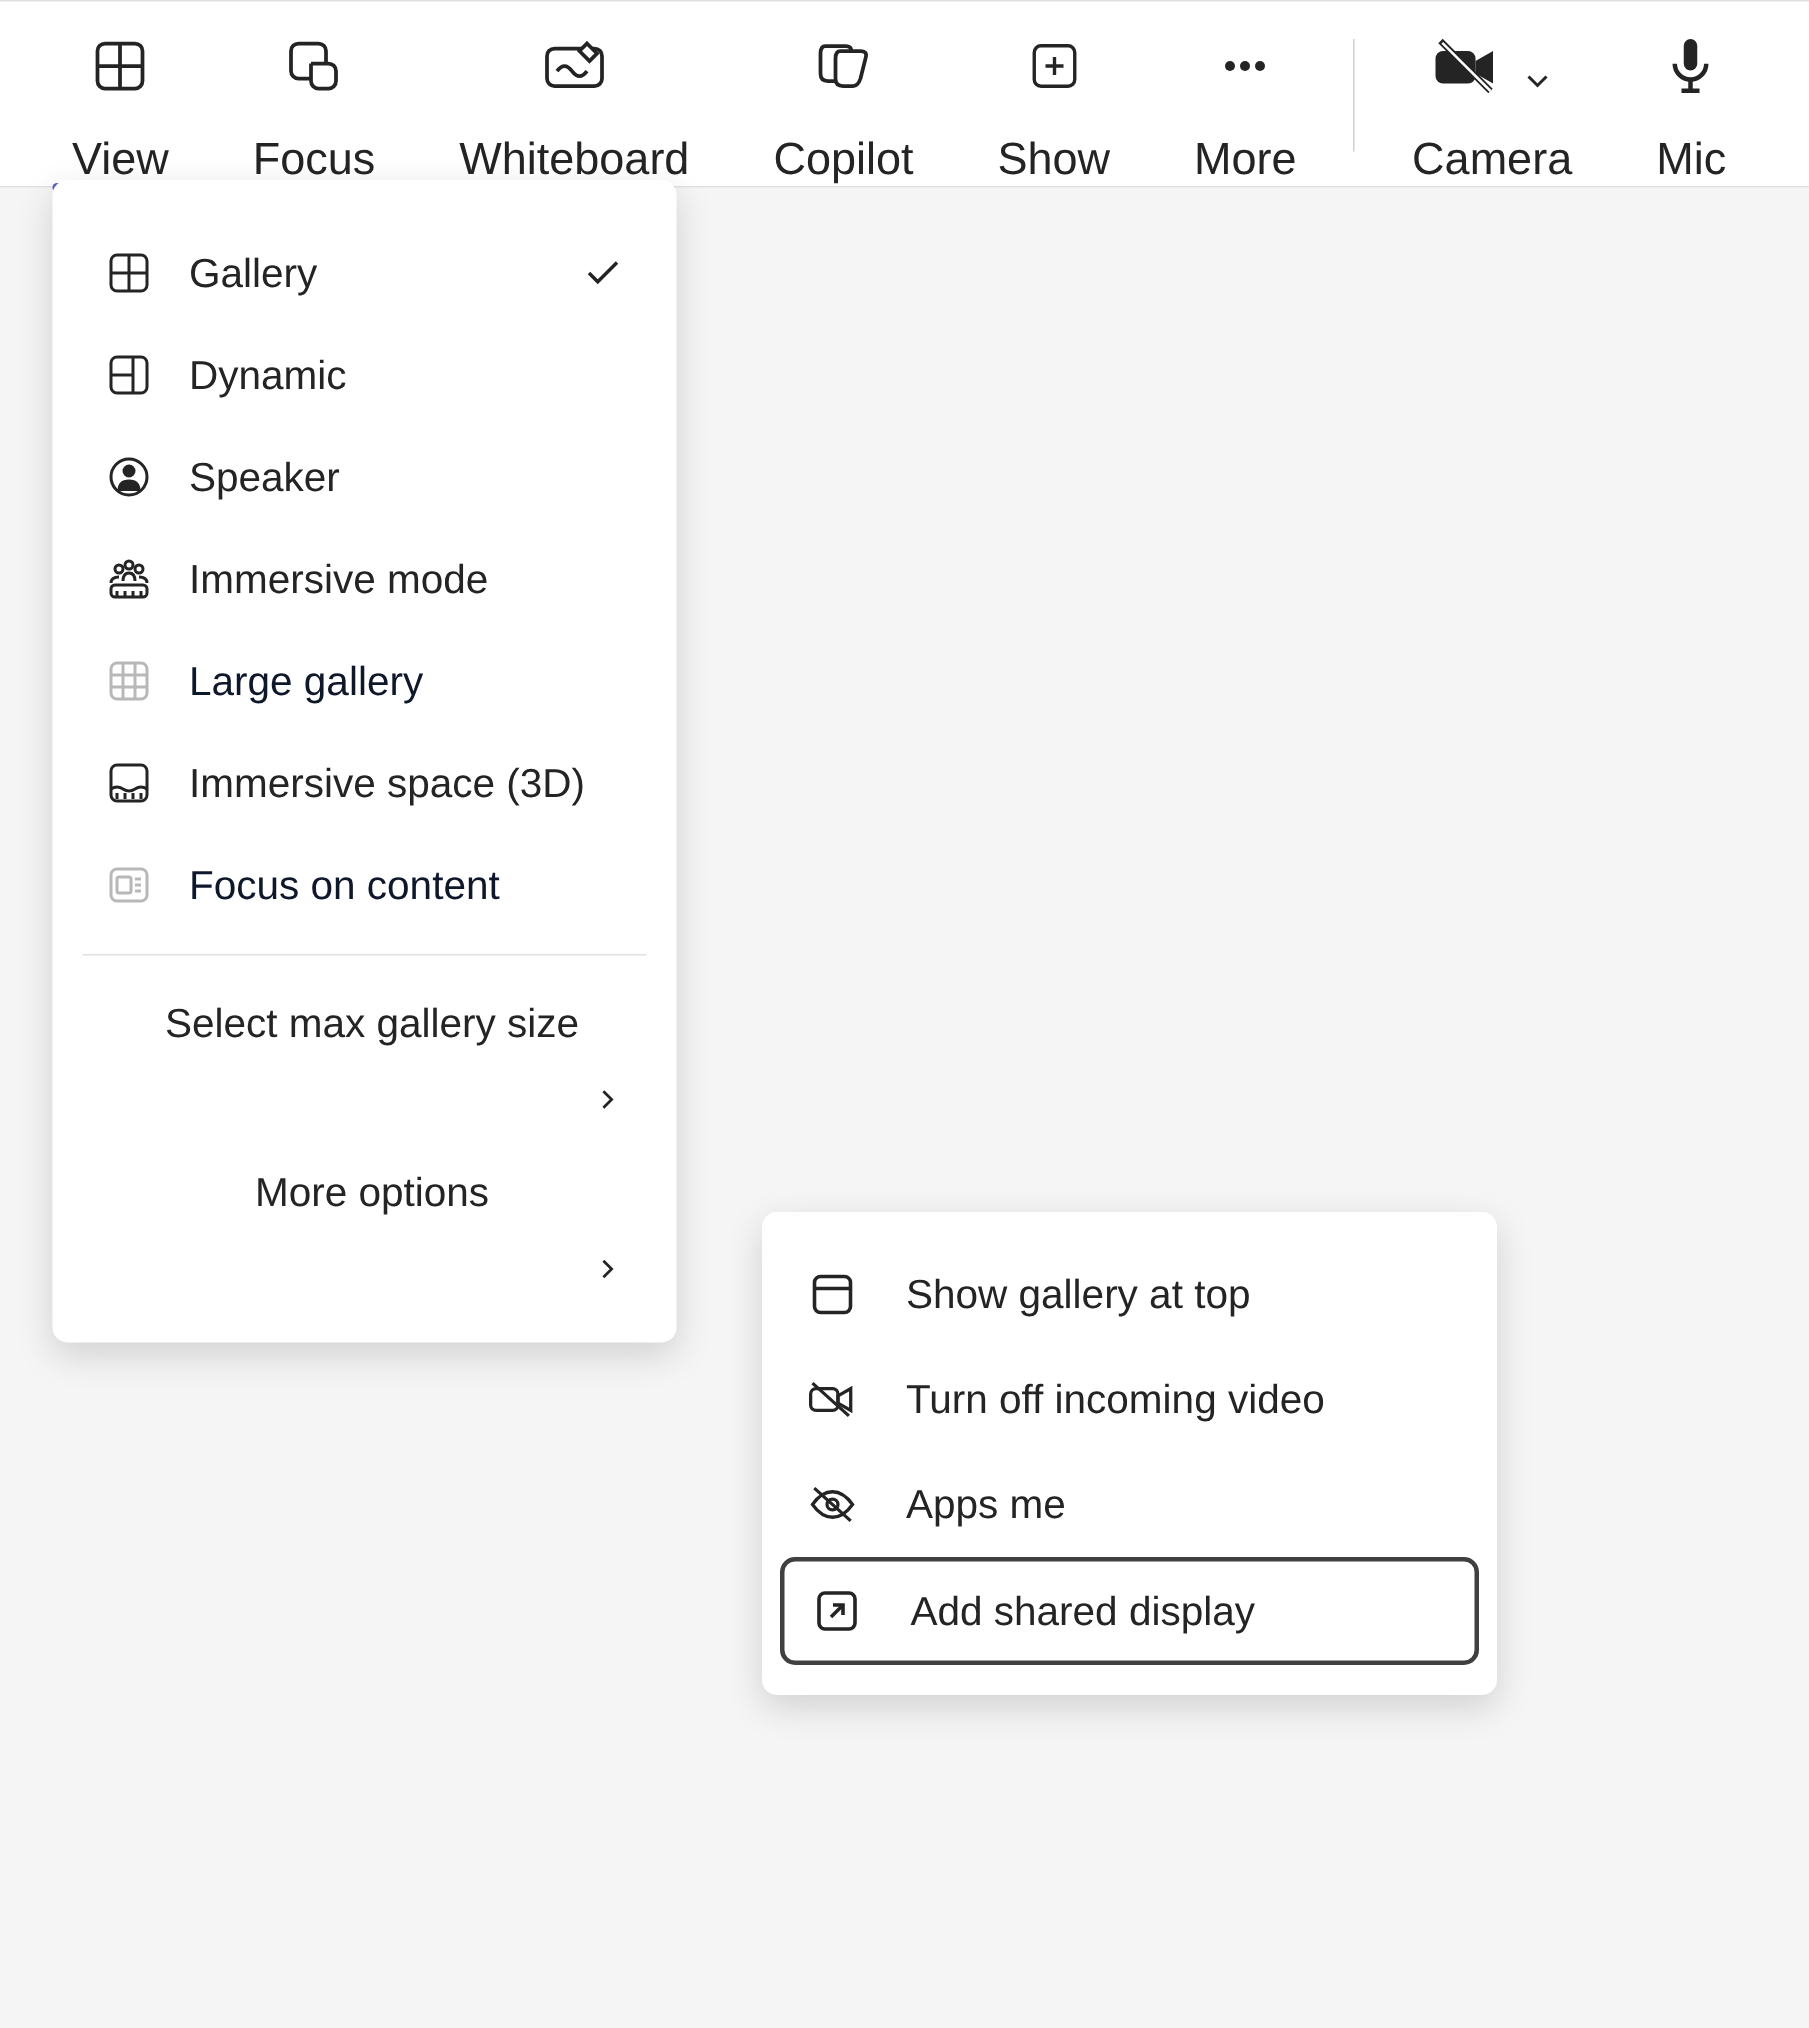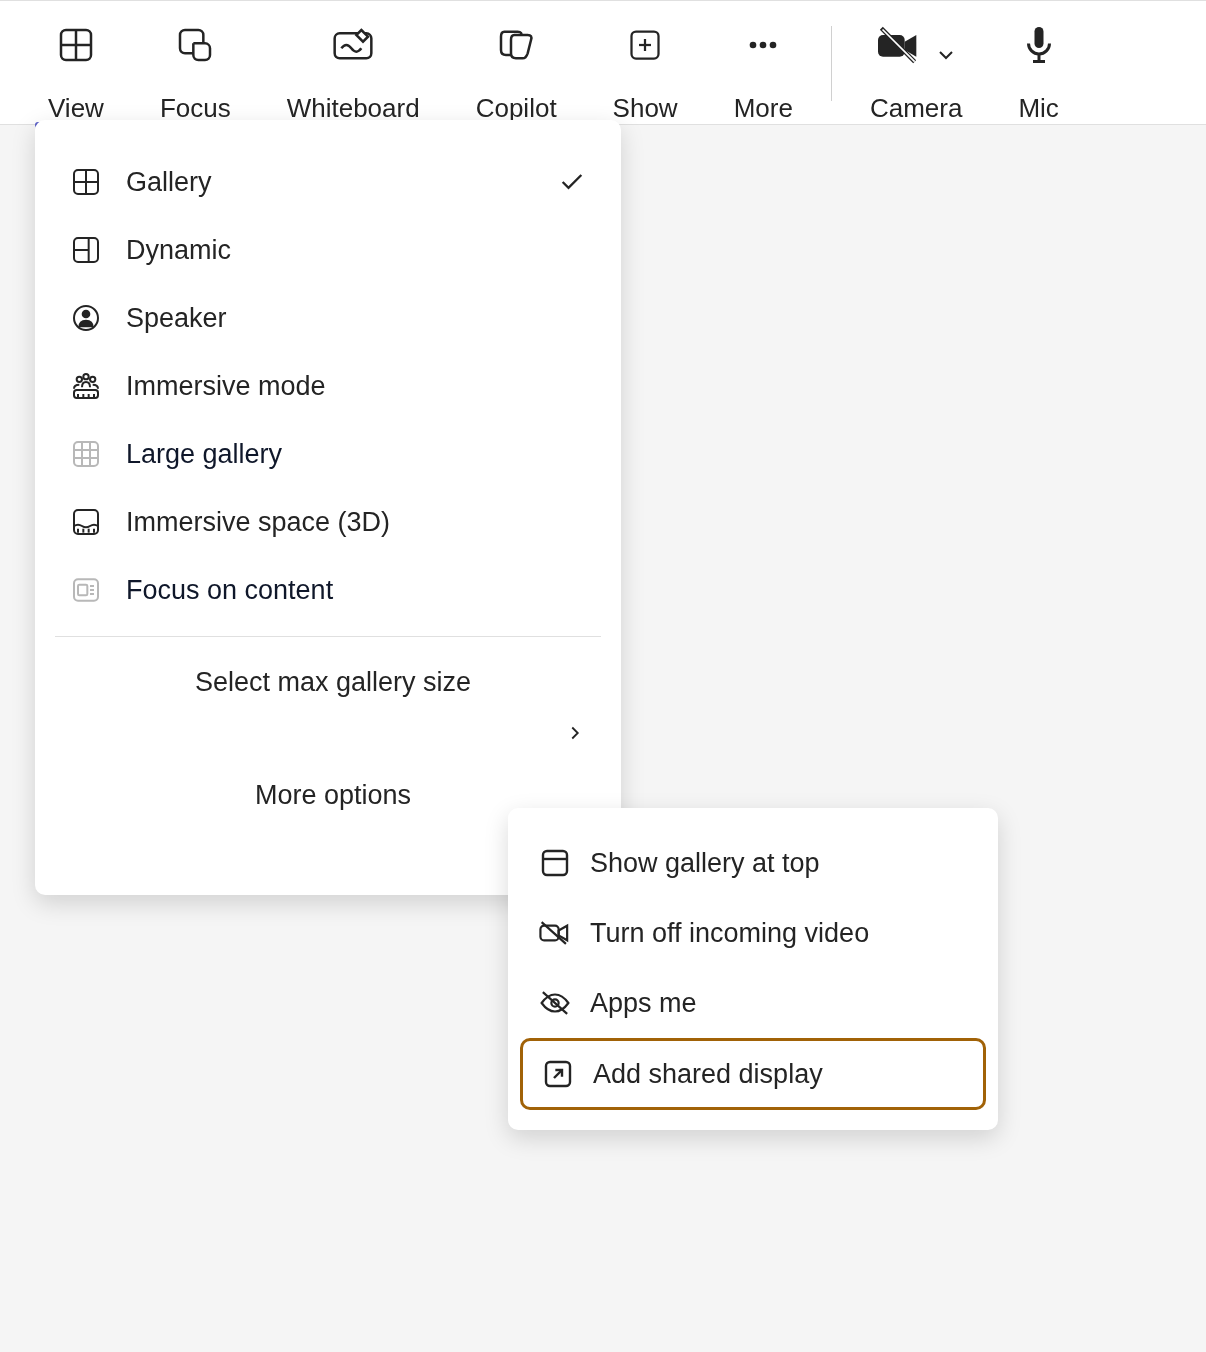--- a/index.html
+++ b/index.html
@@ -33,21 +33,21 @@
       position: relative;
       height: 100%;
     }
     .toolbar-item .icon-wrap {
       height: 50px;
       display: flex;
       align-items: center;
       justify-content: center;
     }
     .toolbar-item .label {
-      font-size: 26px;
+      font-size: 30px;
       color: #242424;
       margin-top: 24px;
     }
     .toolbar-item.active::after {
       content: "";
       position: absolute;
       bottom: -4px;
       left: 15px;
       right: 15px;
       height: 6px;
@@ -66,21 +66,21 @@
       align-items: center;
       gap: 12px;
     }
     .chevron-down {
       margin-top: 20px;
     }
     .dropdown {
       position: absolute;
       top: 120px;
       left: 35px;
-      width: 586px;
+      width: 416px;
       background: #fff;
       border-radius: 10px;
       box-shadow: 0 8px 24px rgba(0,0,0,0.15);
       padding: 28px 0 20px 0;
     }
     .dropdown-item {
       display: flex;
       align-items: center;
       padding: 18px 35px;
       cursor: pointer;
@@ -128,32 +128,32 @@
       box-shadow: 0 8px 24px rgba(0,0,0,0.15);
       padding: 20px 0;
     }
     .submenu-item {
       display: flex;
       align-items: center;
       padding: 18px 30px;
       cursor: pointer;
       font-size: 27px;
       color: #242424;
-      gap: 18px;
+      gap: 32px;
     }
     .submenu-item .item-icon {
       width: 34px;
       height: 34px;
       display: flex;
       align-items: center;
       justify-content: center;
       flex-shrink: 0;
     }
     .submenu-item.highlighted {
-      border: 3px solid #a16207;
+      border: 3px solid #404040;
       border-radius: 10px;
       margin: 0 12px;
       padding: 16px 18px;
     }
     svg { display: block; }
   </style>
 </head>
 <body>
 
 <div class="toolbar">

